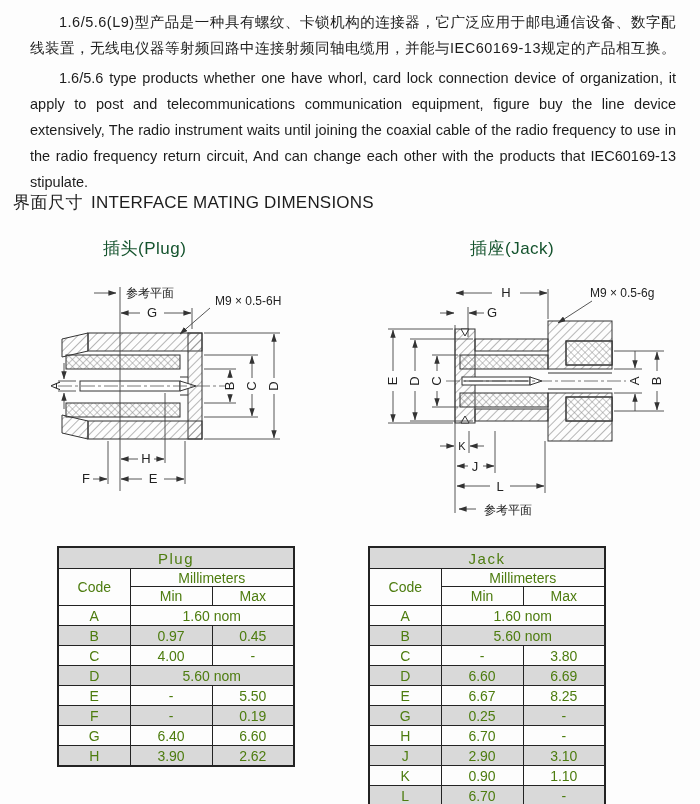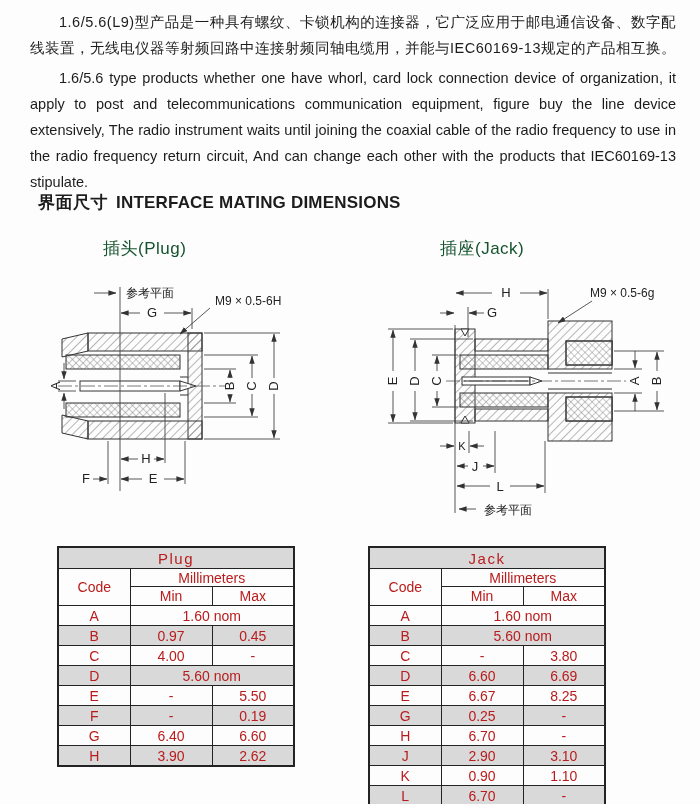--- a/index.html
+++ b/index.html
@@ -1,31 +1,31 @@
 <!DOCTYPE html>
 <html><head>
 <meta charset="utf-8">
 <style>
   html,body{margin:0;padding:0;background:#888;}
   .page{position:relative;width:700px;height:804px;background:#fdfdfd;
         font-family:"Liberation Sans",sans-serif;color:#1c1c1c;overflow:hidden;}
   .intro{position:absolute;left:26px;right:20px;top:5px;}
   .intro p{margin:4px;font-size:14.5px;line-height:26px;text-align:justify;text-indent:2em;}
   .intro p.zh{letter-spacing:0.5px;}
-  .section-title{position:absolute;left:38px;top:191px;font-size:17px;font-weight:bold;letter-spacing:0.5px;}
+  .section-title{position:absolute;left:13px;top:191px;font-size:17px;font-weight:normal;letter-spacing:0.5px;}
   .section-title .en{margin-left:8px;letter-spacing:0.2px;}
   .fig-title{position:absolute;top:237px;font-size:17px;color:#14532d;letter-spacing:0.5px;}
   .fig-title.plug{left:103px;}
-  .fig-title.jack{left:440px;}
+  .fig-title.jack{left:470px;}
   .diagram{position:absolute;top:281px;}
   .diagram.plug{left:30px;}
   .diagram.jack{left:380px;}
   svg text{font-family:"Liberation Sans",sans-serif;fill:#222;}
   .dim-table{position:absolute;top:546px;border-collapse:collapse;table-layout:fixed;
-             border:2px solid #232323;font-size:14px;color:#b91c1c;}
+             border:2px solid #232323;font-size:14px;color:#4d7c0f;}
   .dim-table.plug{left:57px;}
   .dim-table.jack{left:368px;}
   .dim-table th,.dim-table td{border:1px solid #232323;text-align:center;padding:0;height:19px;
              font-weight:normal;overflow:hidden;white-space:nowrap;}
   .dim-table thead tr.title-row th{height:20px;font-size:15px;letter-spacing:1.5px;background:#d9d9d9;}
   .dim-table thead tr:nth-child(2) th{height:17px;}
   .dim-table thead tr:nth-child(3) th{height:18px;}
   .dim-table tbody tr:nth-child(even){background:#d9d9d9;}
 </style>
 </head>

